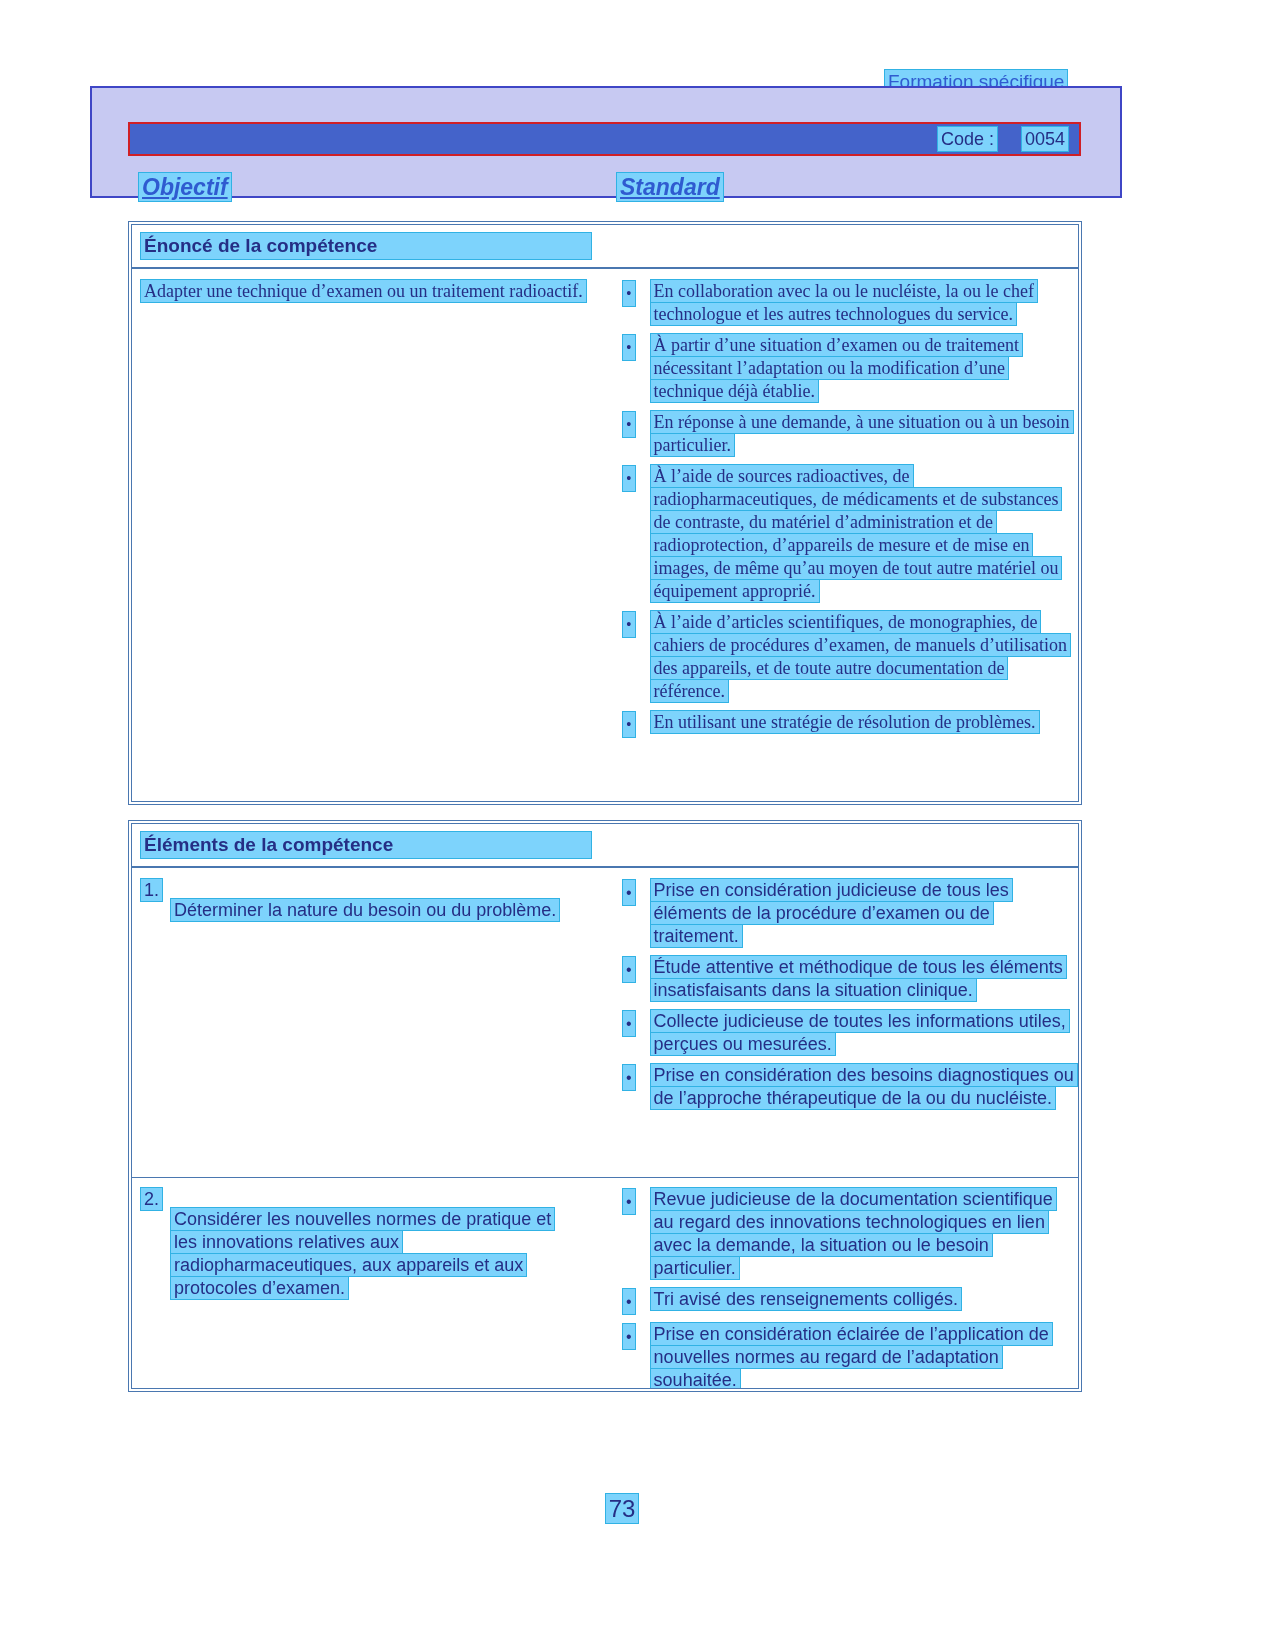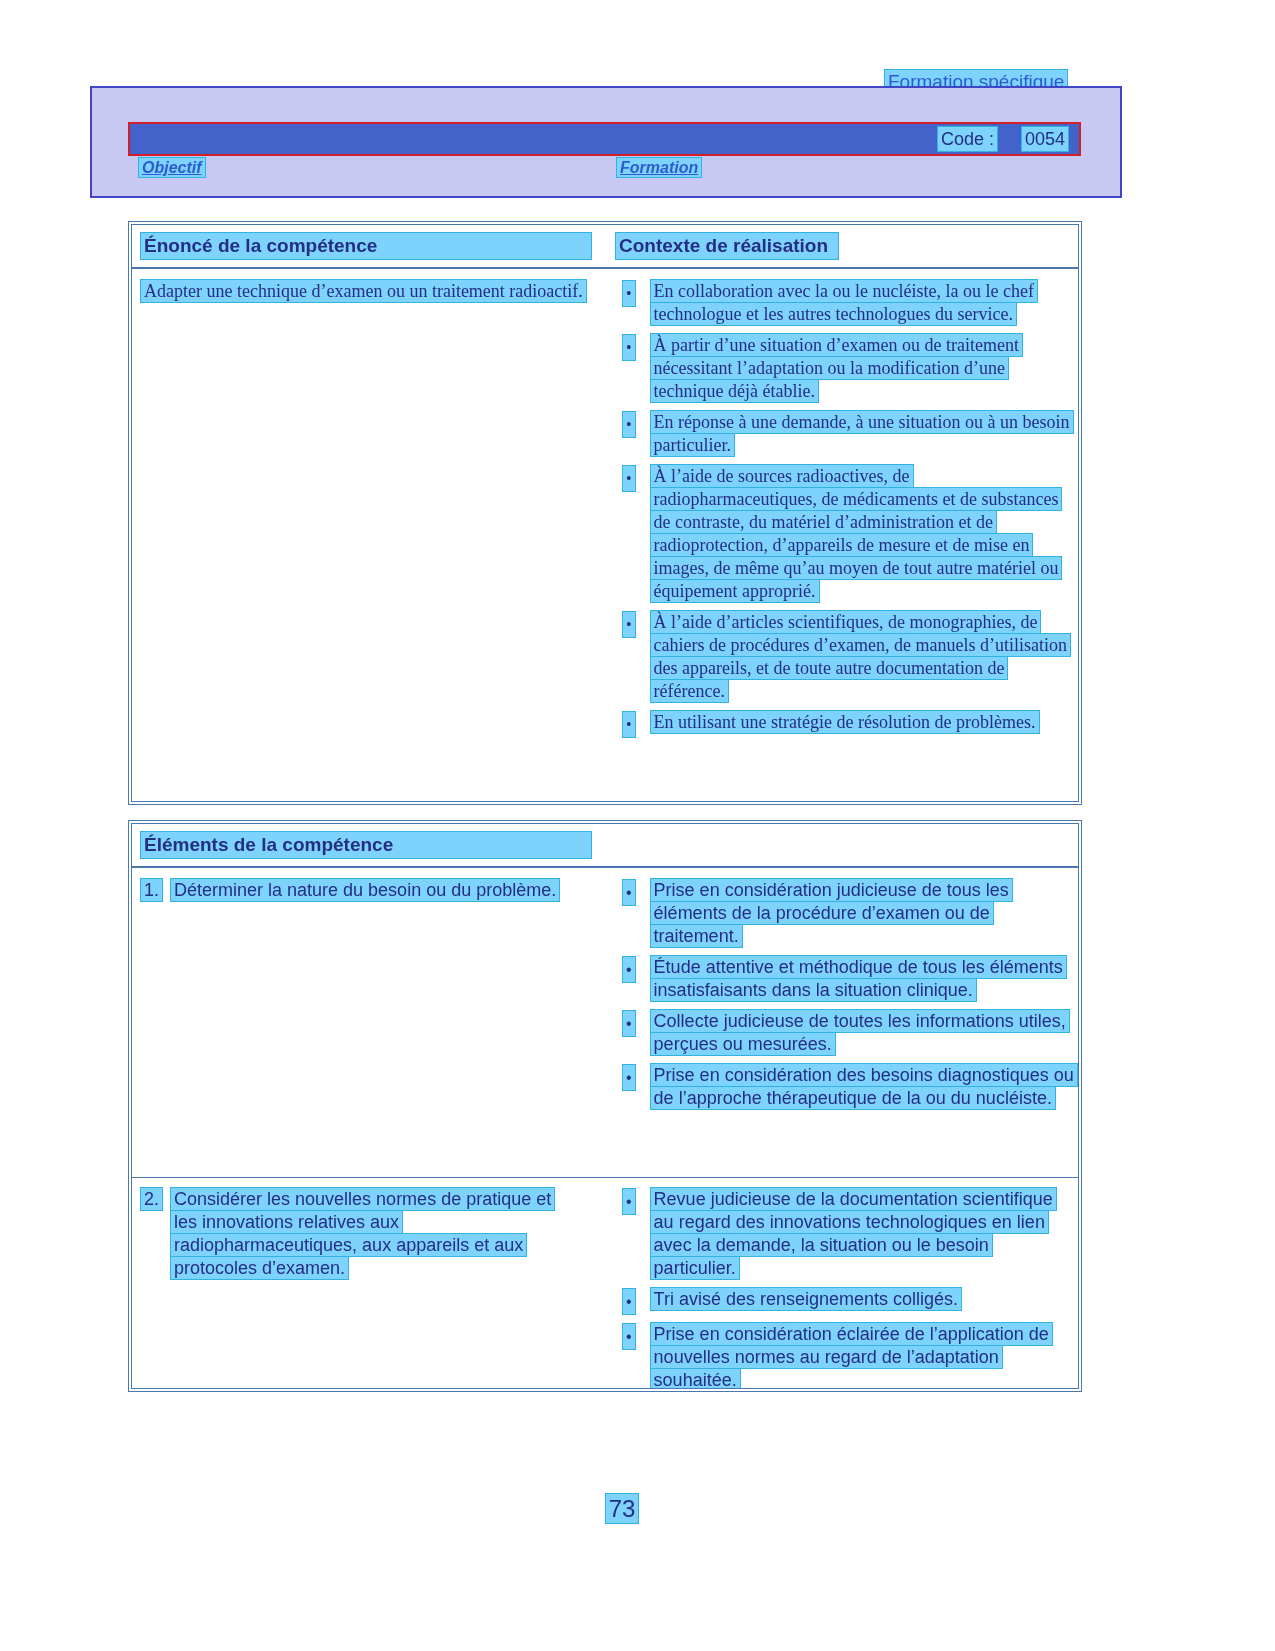--- a/index.html
+++ b/index.html
@@ -33,21 +33,21 @@
     position:absolute; left:90px; top:86px; width:1032px; height:112px;
     background:#c7c9f2; border:2px solid #3f46c6;
   }
   .code-bar{
     position:absolute; left:36px; top:34px; width:953px; height:34px;
     background:#4463ca; border:2px solid #d01f26;
     display:flex; justify-content:flex-end; align-items:center;
     gap:23px; padding-right:10px;
     font-size:18px; line-height:22px;
   }
-  .objstd{ position:absolute; top:68px; font-size:16px; line-height:24px; }
+  .objstd{ position:absolute; top:87px; font-size:23px; line-height:24px; }
   .objectif{ left:46px; }
   .standard{ left:524px; }
 
   .tbl{
     position:absolute; left:128px; width:954px;
     border:4px double #4a77b0; background:#ffffff; overflow:hidden;
   }
   .tbl1{ top:221px; height:584px; }
   .tbl2{ top:820px; height:572px; }
 
@@ -67,21 +67,21 @@
     font-size:18px; line-height:23px;
   }
   .tbody{ padding-top:11px;font-family:Liberation Serif, serif; }
   .row{ padding-top:11px; }
   .tbl2 .row1{ height:310px; border-bottom:1px solid #4a77b0; }
   .tbl2 .row2{ padding-top:10px; }
 
   .stmt{ padding-left:8px; width:465px; }
   .elem{ display:flex; align-items:flex-start; padding-left:8px; }
   .num{ flex:none; width:20px; margin-right:10px; }
-  .etxt{ width:408px; }
+  .etxt{ width:408px;margin-top:20px; }
 
   .blist{ display:flex; flex-direction:column; gap:8px; padding-right:4px; }
   .bullet{ display:flex; align-items:flex-start; }
   .dot{ flex:none; margin:0 14px 0 9px; font-size:16px; line-height:23px; }
   .btxt{ max-width:428px; }
 
   .pageno{
     position:absolute; top:1498px; left:16px; width:1212px;
     text-align:center; font-size:24px; line-height:22px;
   }
@@ -97,28 +97,27 @@
 
   <div class="top-box">
     <div class="code-bar">
       <span class="hl">Code :</span>
       <span class="hl">0054</span>
     </div>
     <div class="objstd objectif bolditalic">
       <span class="hl link">Objectif</span>
     </div>
     <div class="objstd standard bolditalic">
-      <span class="hl link">Formation</span>
+      <span class="hl link">Standard</span>
     </div>
   </div>
 
   <div class="tbl tbl1">
     <div class="thead">
       <div class="th th1"><span class="hl">Énoncé de la compétence</span></div>
-      <div class="th th2"><span class="hl">Contexte de réalisation</span></div>
     </div>
     <div class="tbody">
       <div class="stmt">
         <span class="hl">Adapter une technique d’examen ou un traitement radioactif.</span>
       </div>
       <div class="blist">
         <div class="bullet">
           <span class="dot hl">•</span>
           <span class="btxt"><span class="hl">En collaboration avec la ou le nucléiste, la ou le chef technologue et les autres technologues du service.</span></span>
         </div>

